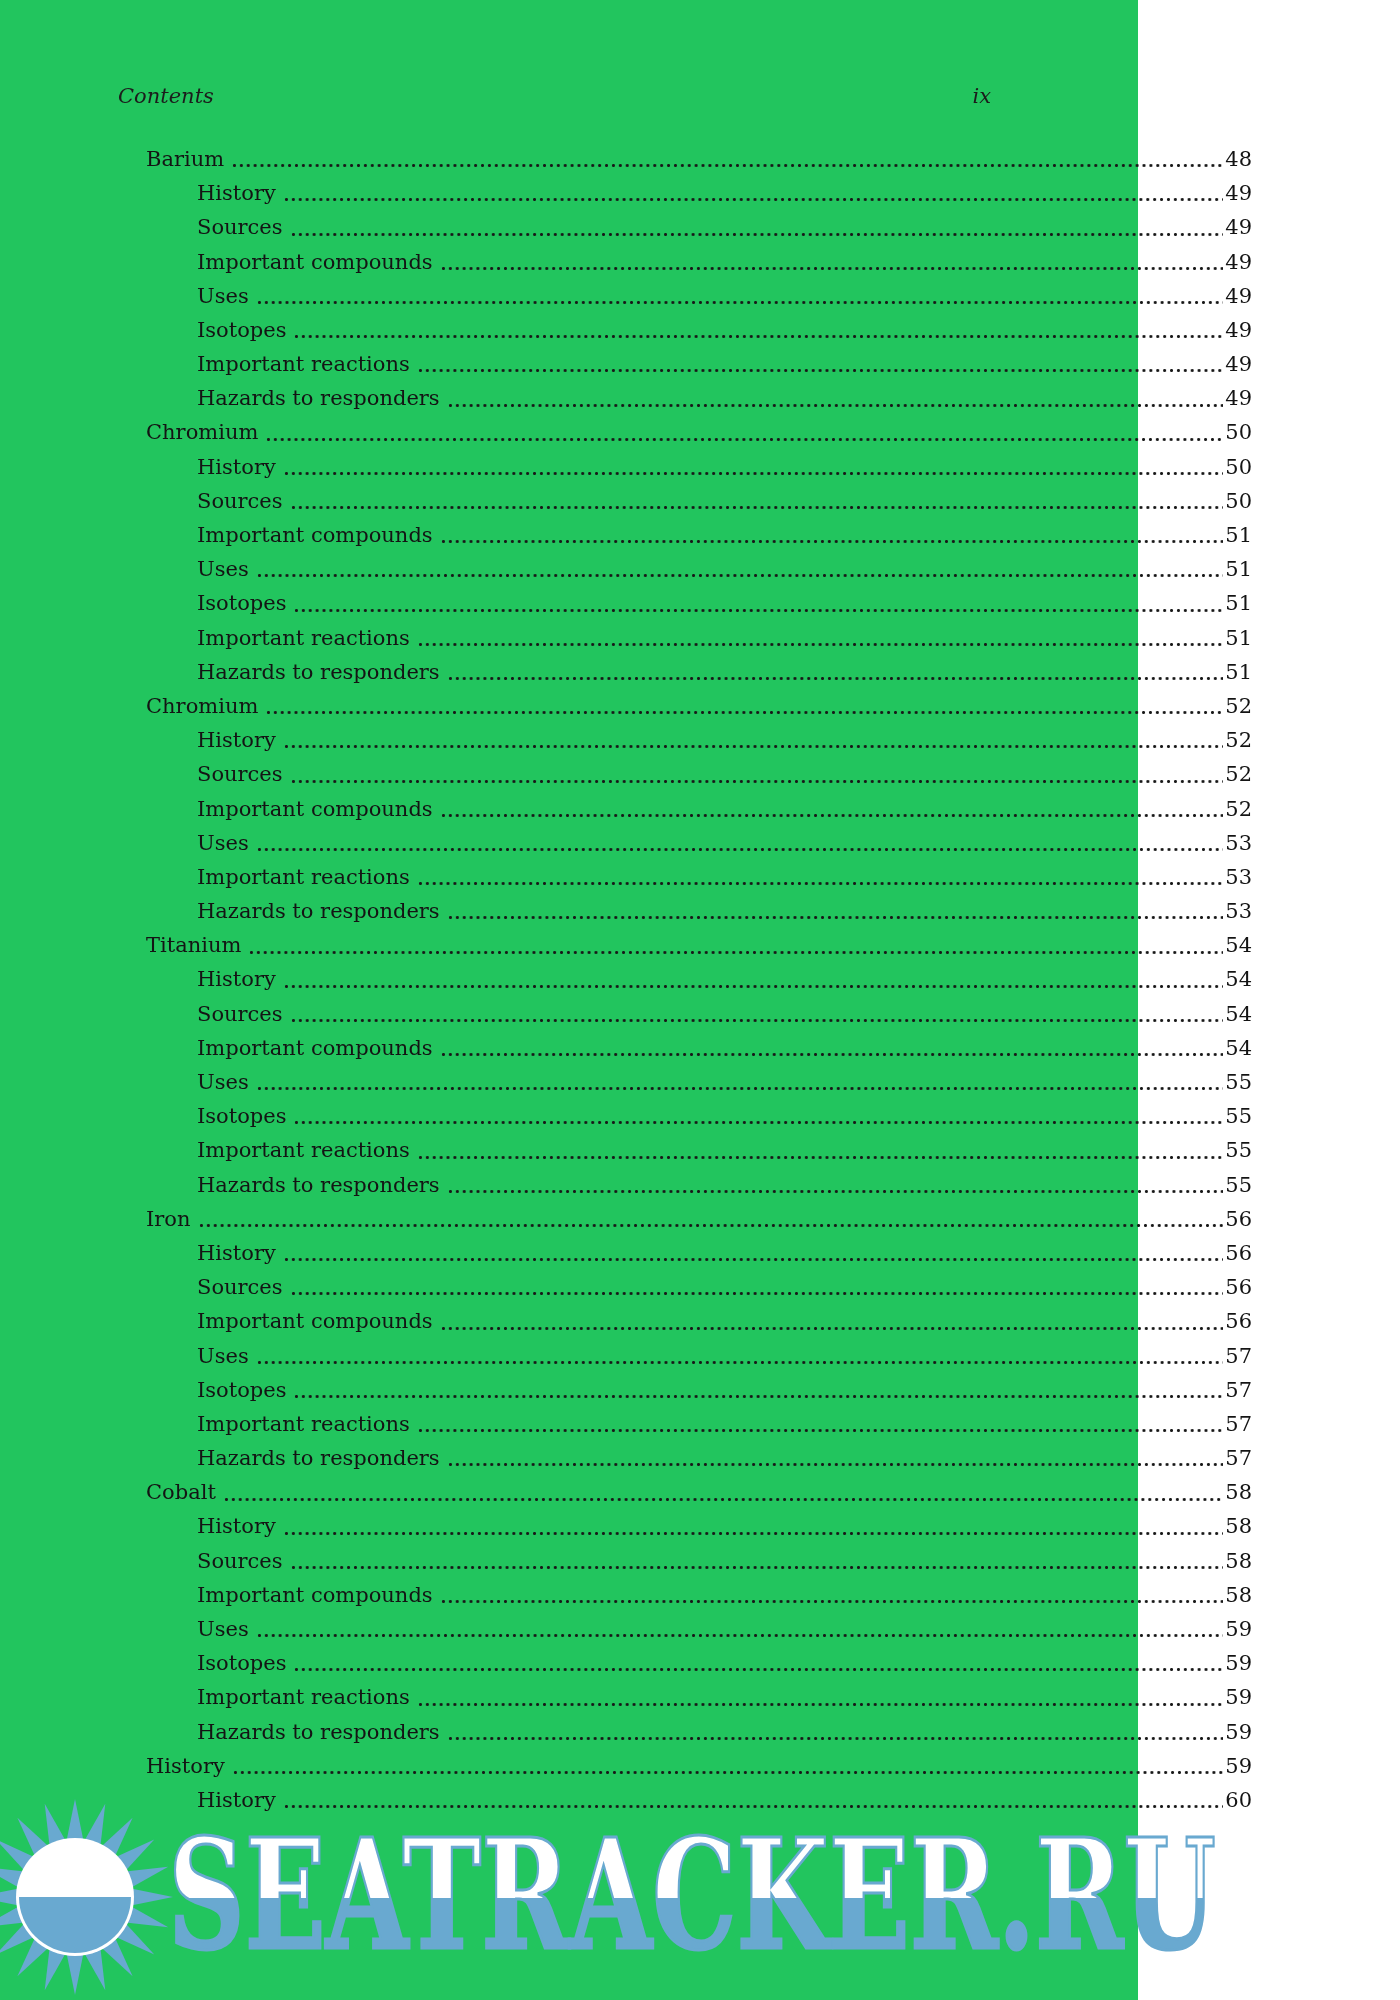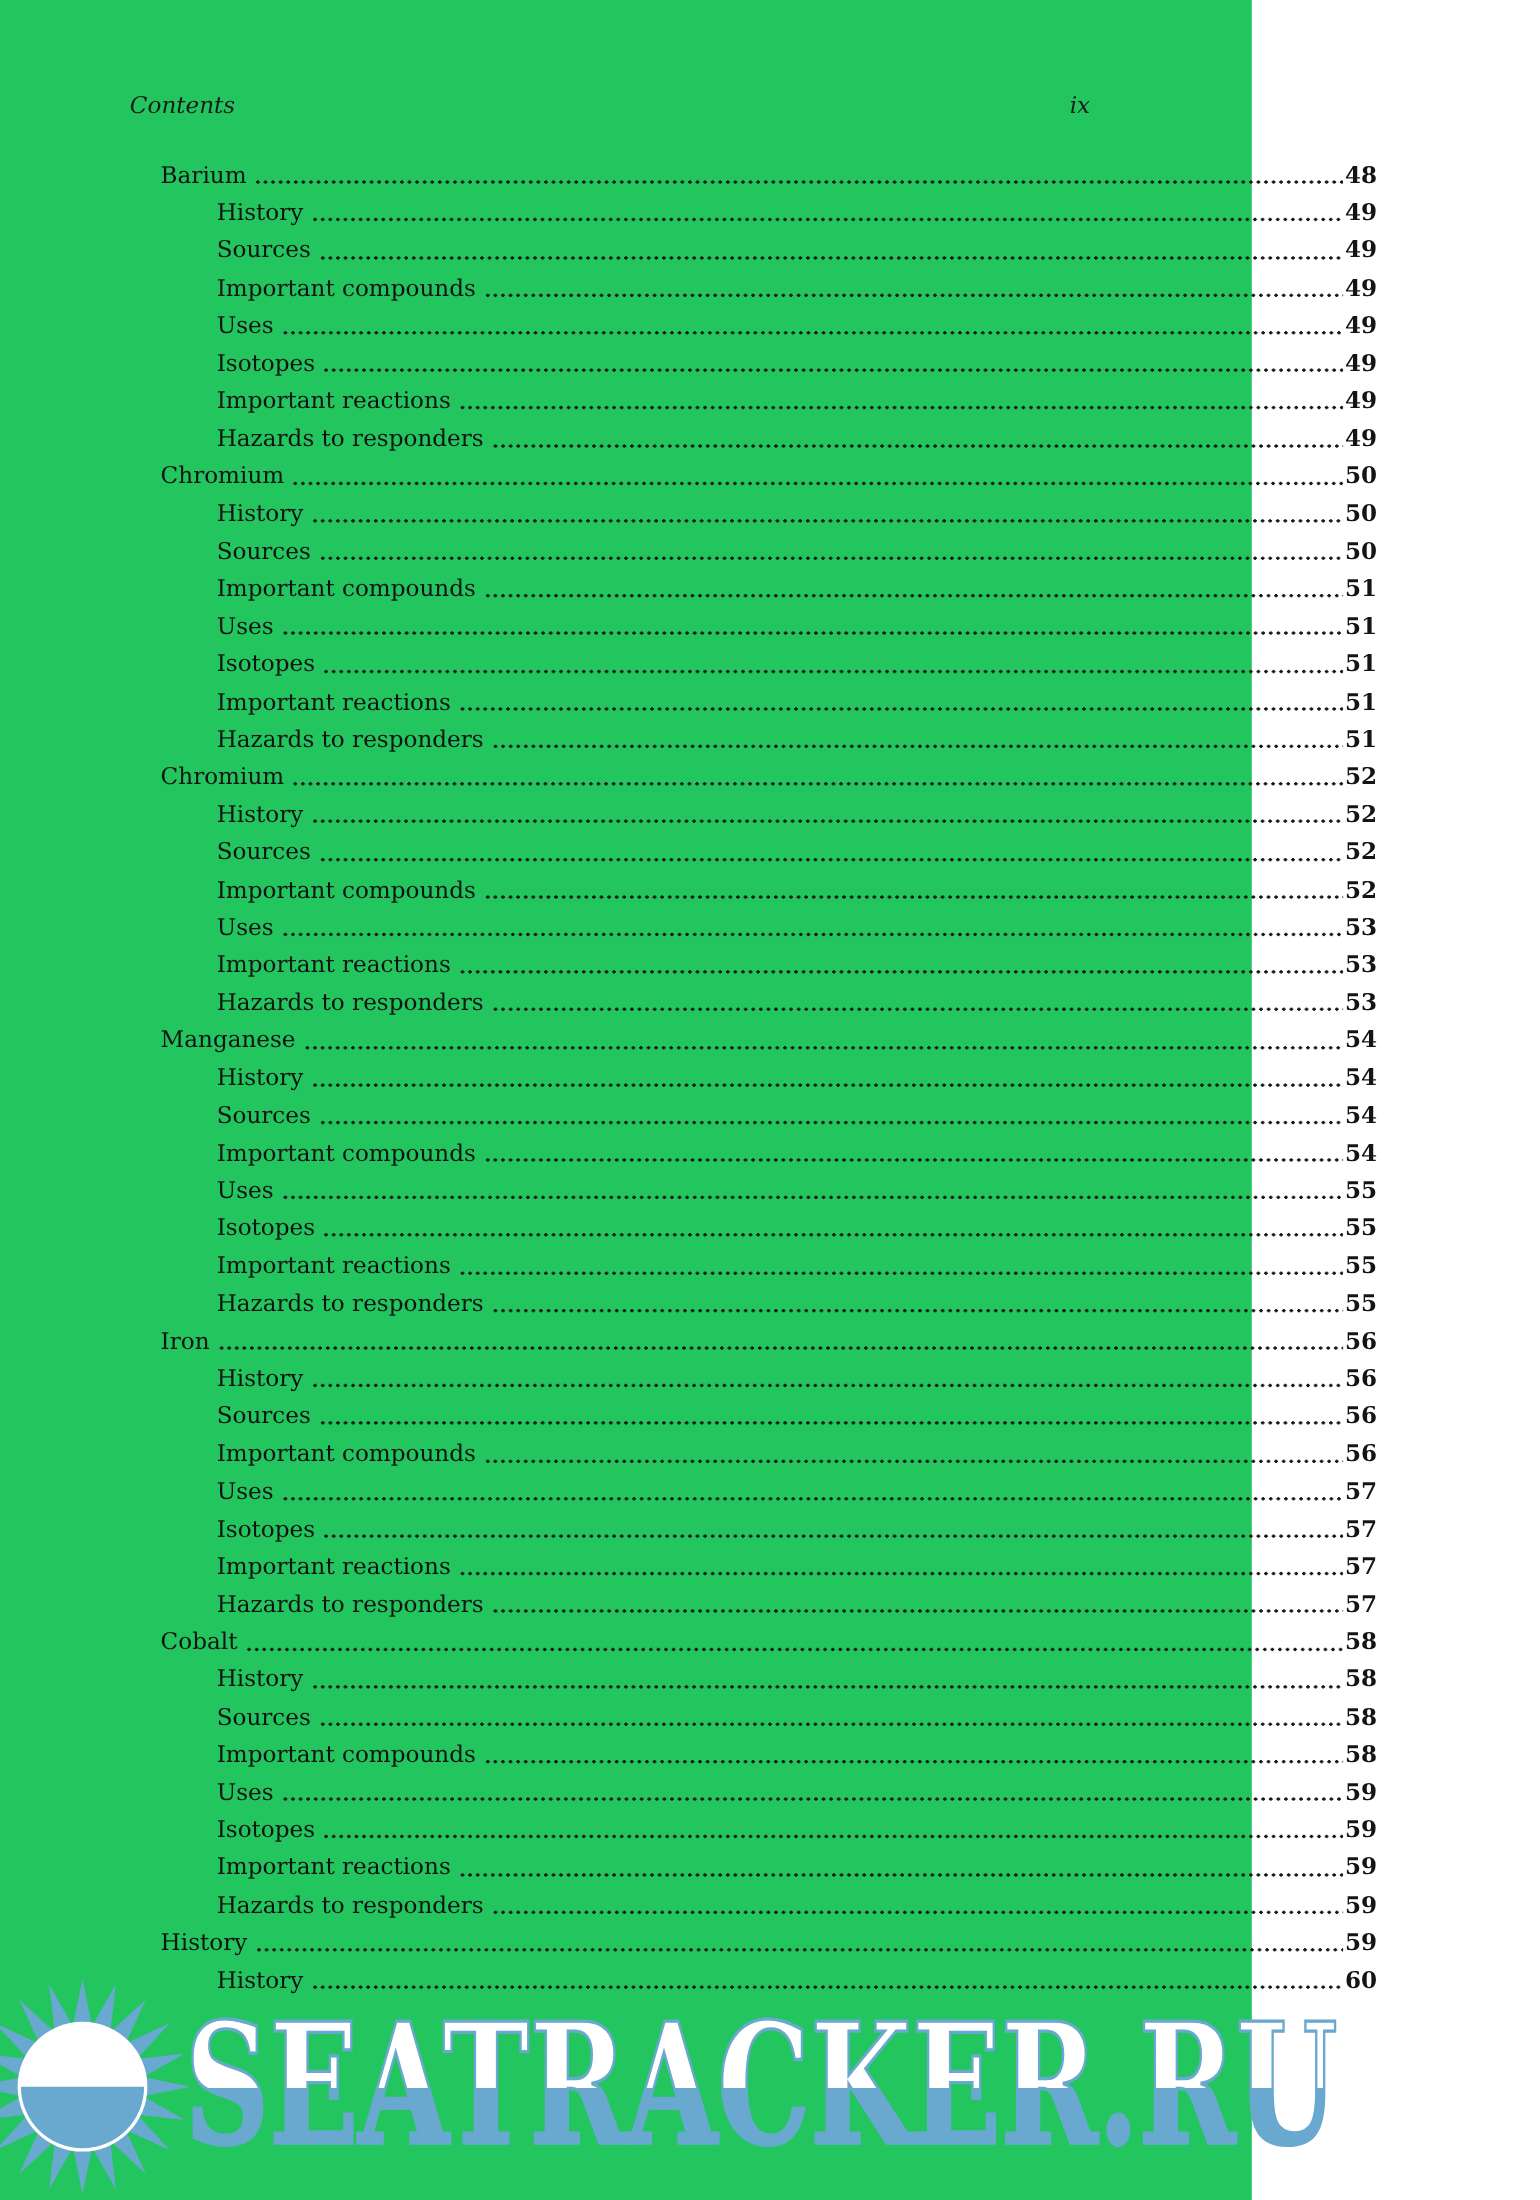--- a/index.html
+++ b/index.html
@@ -39,21 +39,21 @@
   .dot-leader {
     flex: 1 1 auto;
     align-self: stretch;
     margin-left: 6px;
     margin-right: 2px;
     background-image: radial-gradient(circle, #181818 1.35px, rgba(0,0,0,0) 1.5px);
     background-size: 6.9px 3px;
     background-repeat: repeat-x;
     background-position: 1px calc(100% - 9px);
   }
-  .toc-page { flex: 0 0 auto; font-weight: bold; }
+  .toc-page { flex: 0 0 auto; }
 
   
   .watermark {
     position: absolute;
     left: 0; top: 1793px;
     width: 1400px; height: 207px;
     pointer-events: none;
     text-align: center;
   }
 </style>
@@ -177,21 +177,21 @@
       <span class="toc-label">Important reactions</span>
       <span class="dot-leader"></span>
       <span class="toc-page">53</span>
     </div>
       <div class="toc-row level2">
       <span class="toc-label">Hazards to responders</span>
       <span class="dot-leader"></span>
       <span class="toc-page">53</span>
     </div>
       <div class="toc-row level1">
-      <span class="toc-label">Manganese</span>
+      <span class="toc-label">Titanium</span>
       <span class="dot-leader"></span>
       <span class="toc-page">54</span>
     </div>
       <div class="toc-row level2">
       <span class="toc-label">History</span>
       <span class="dot-leader"></span>
       <span class="toc-page">54</span>
     </div>
       <div class="toc-row level2">
       <span class="toc-label">Sources</span>

